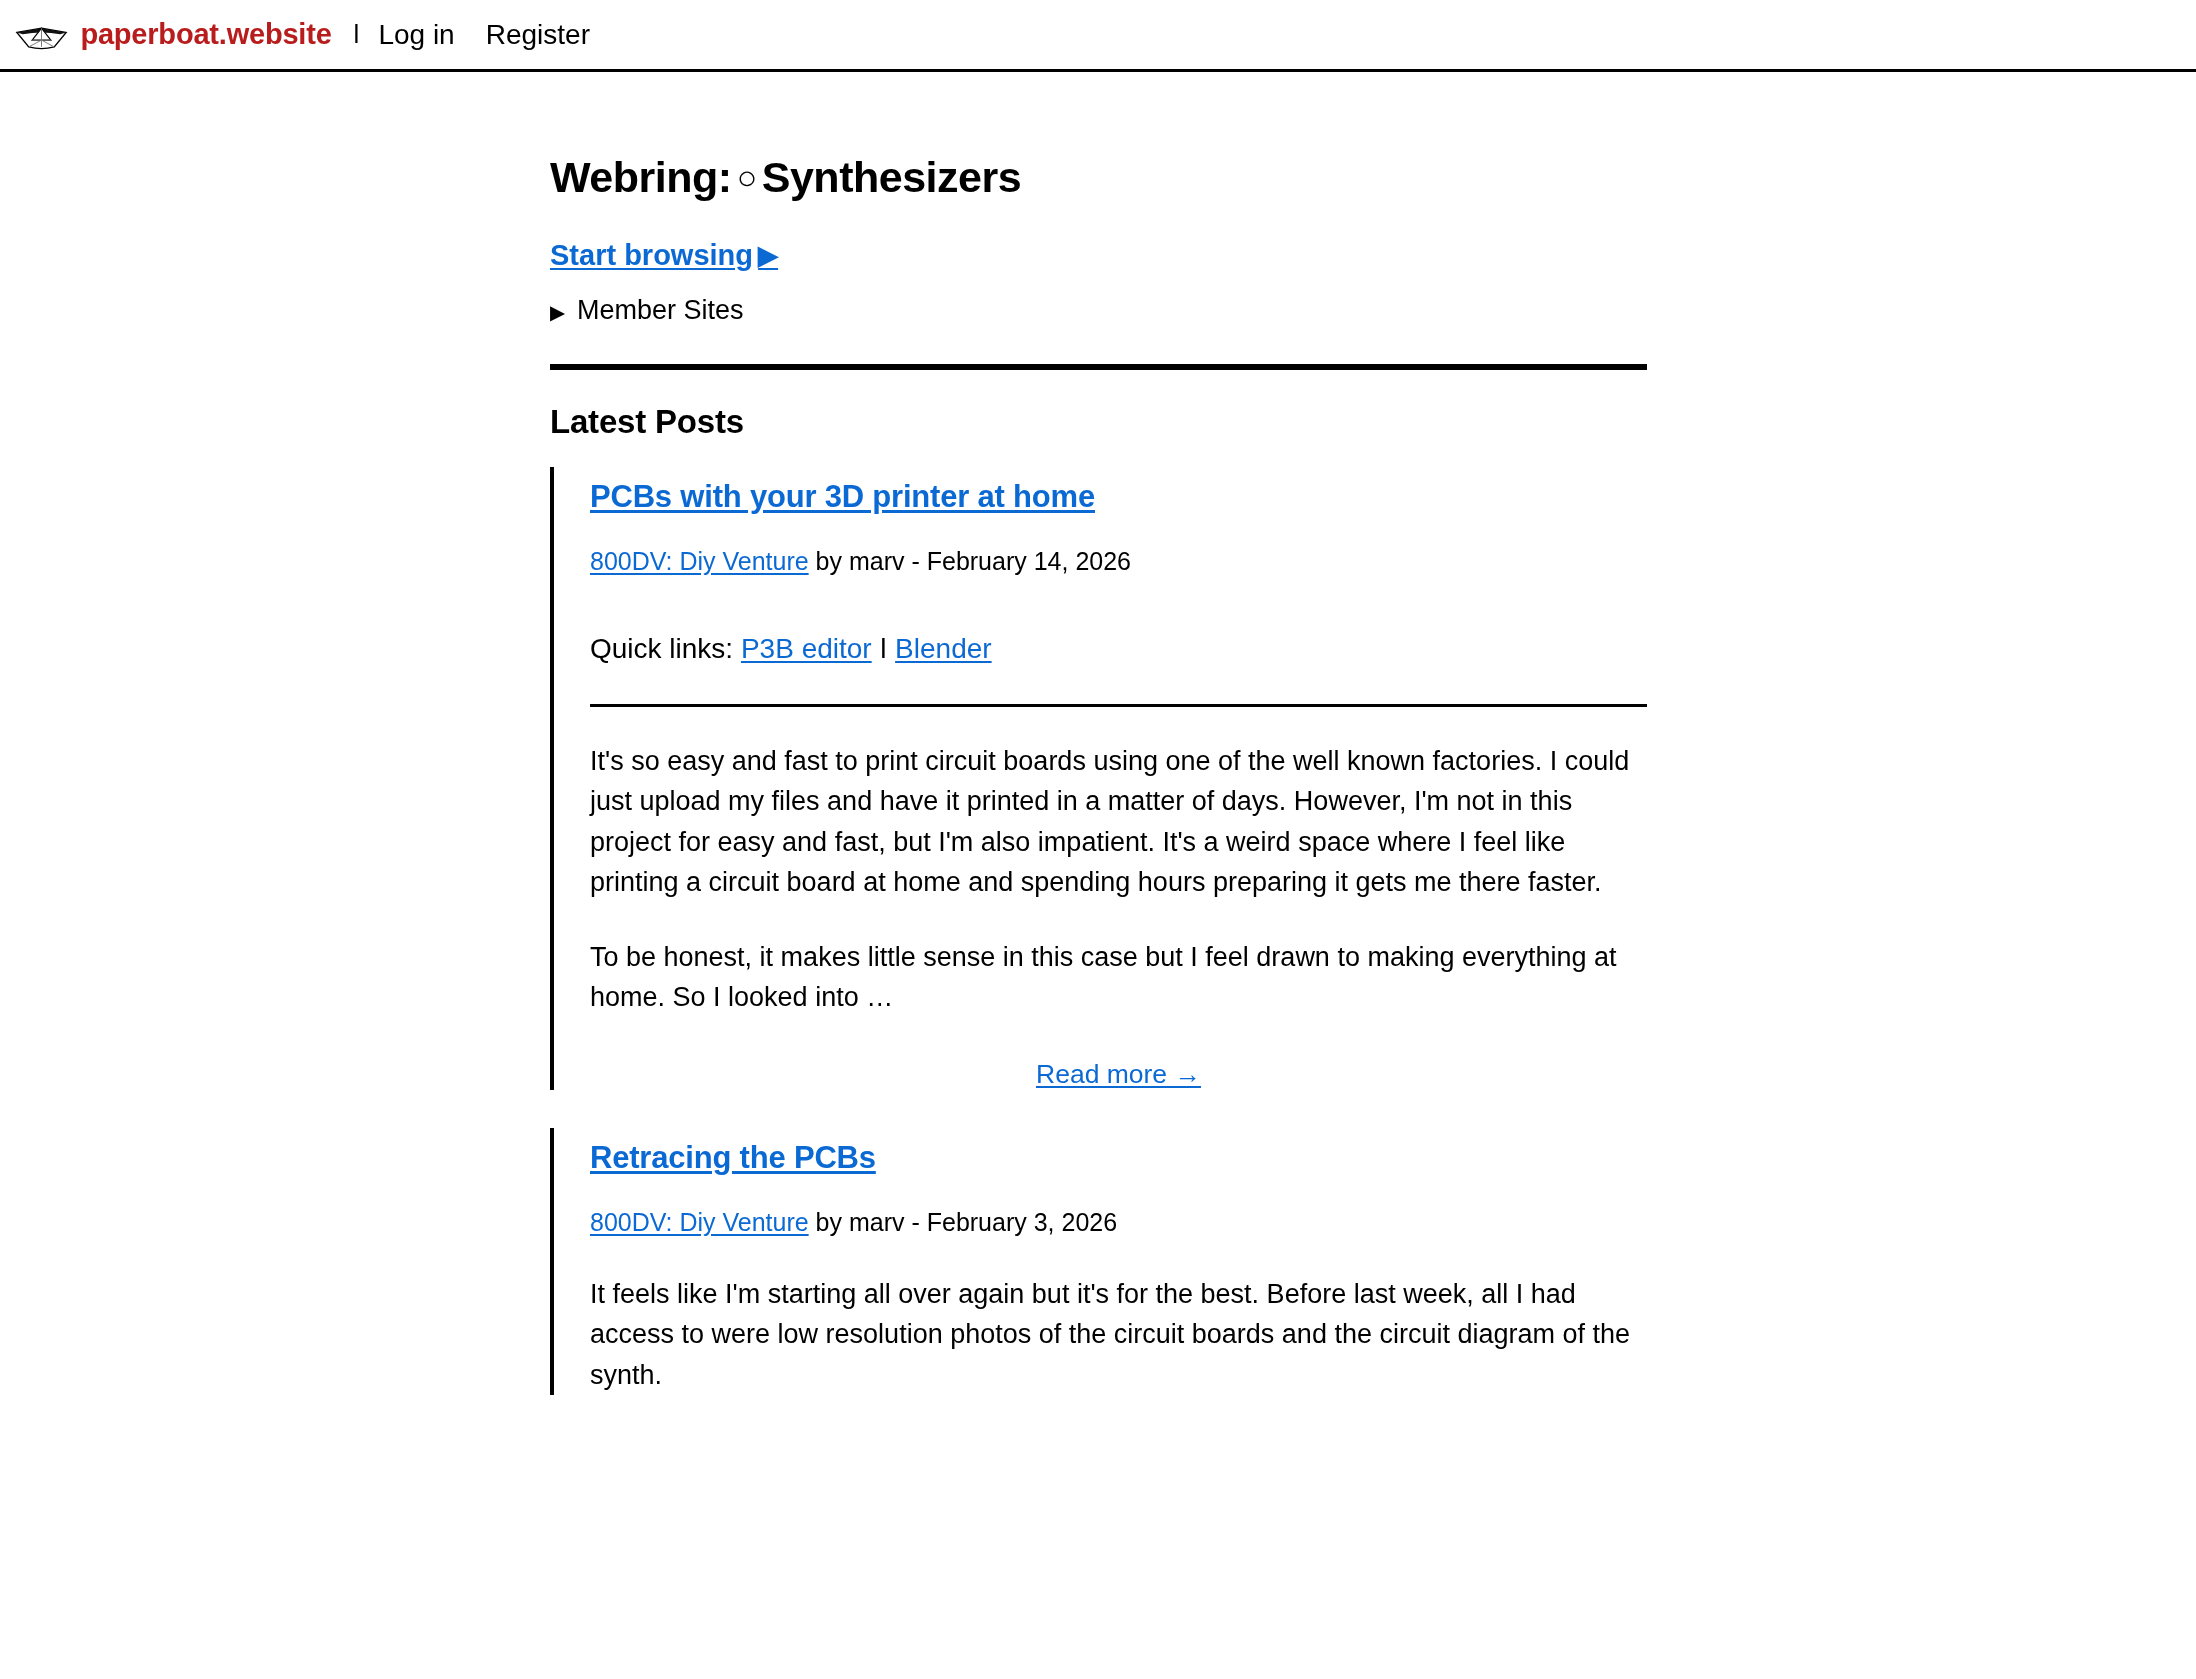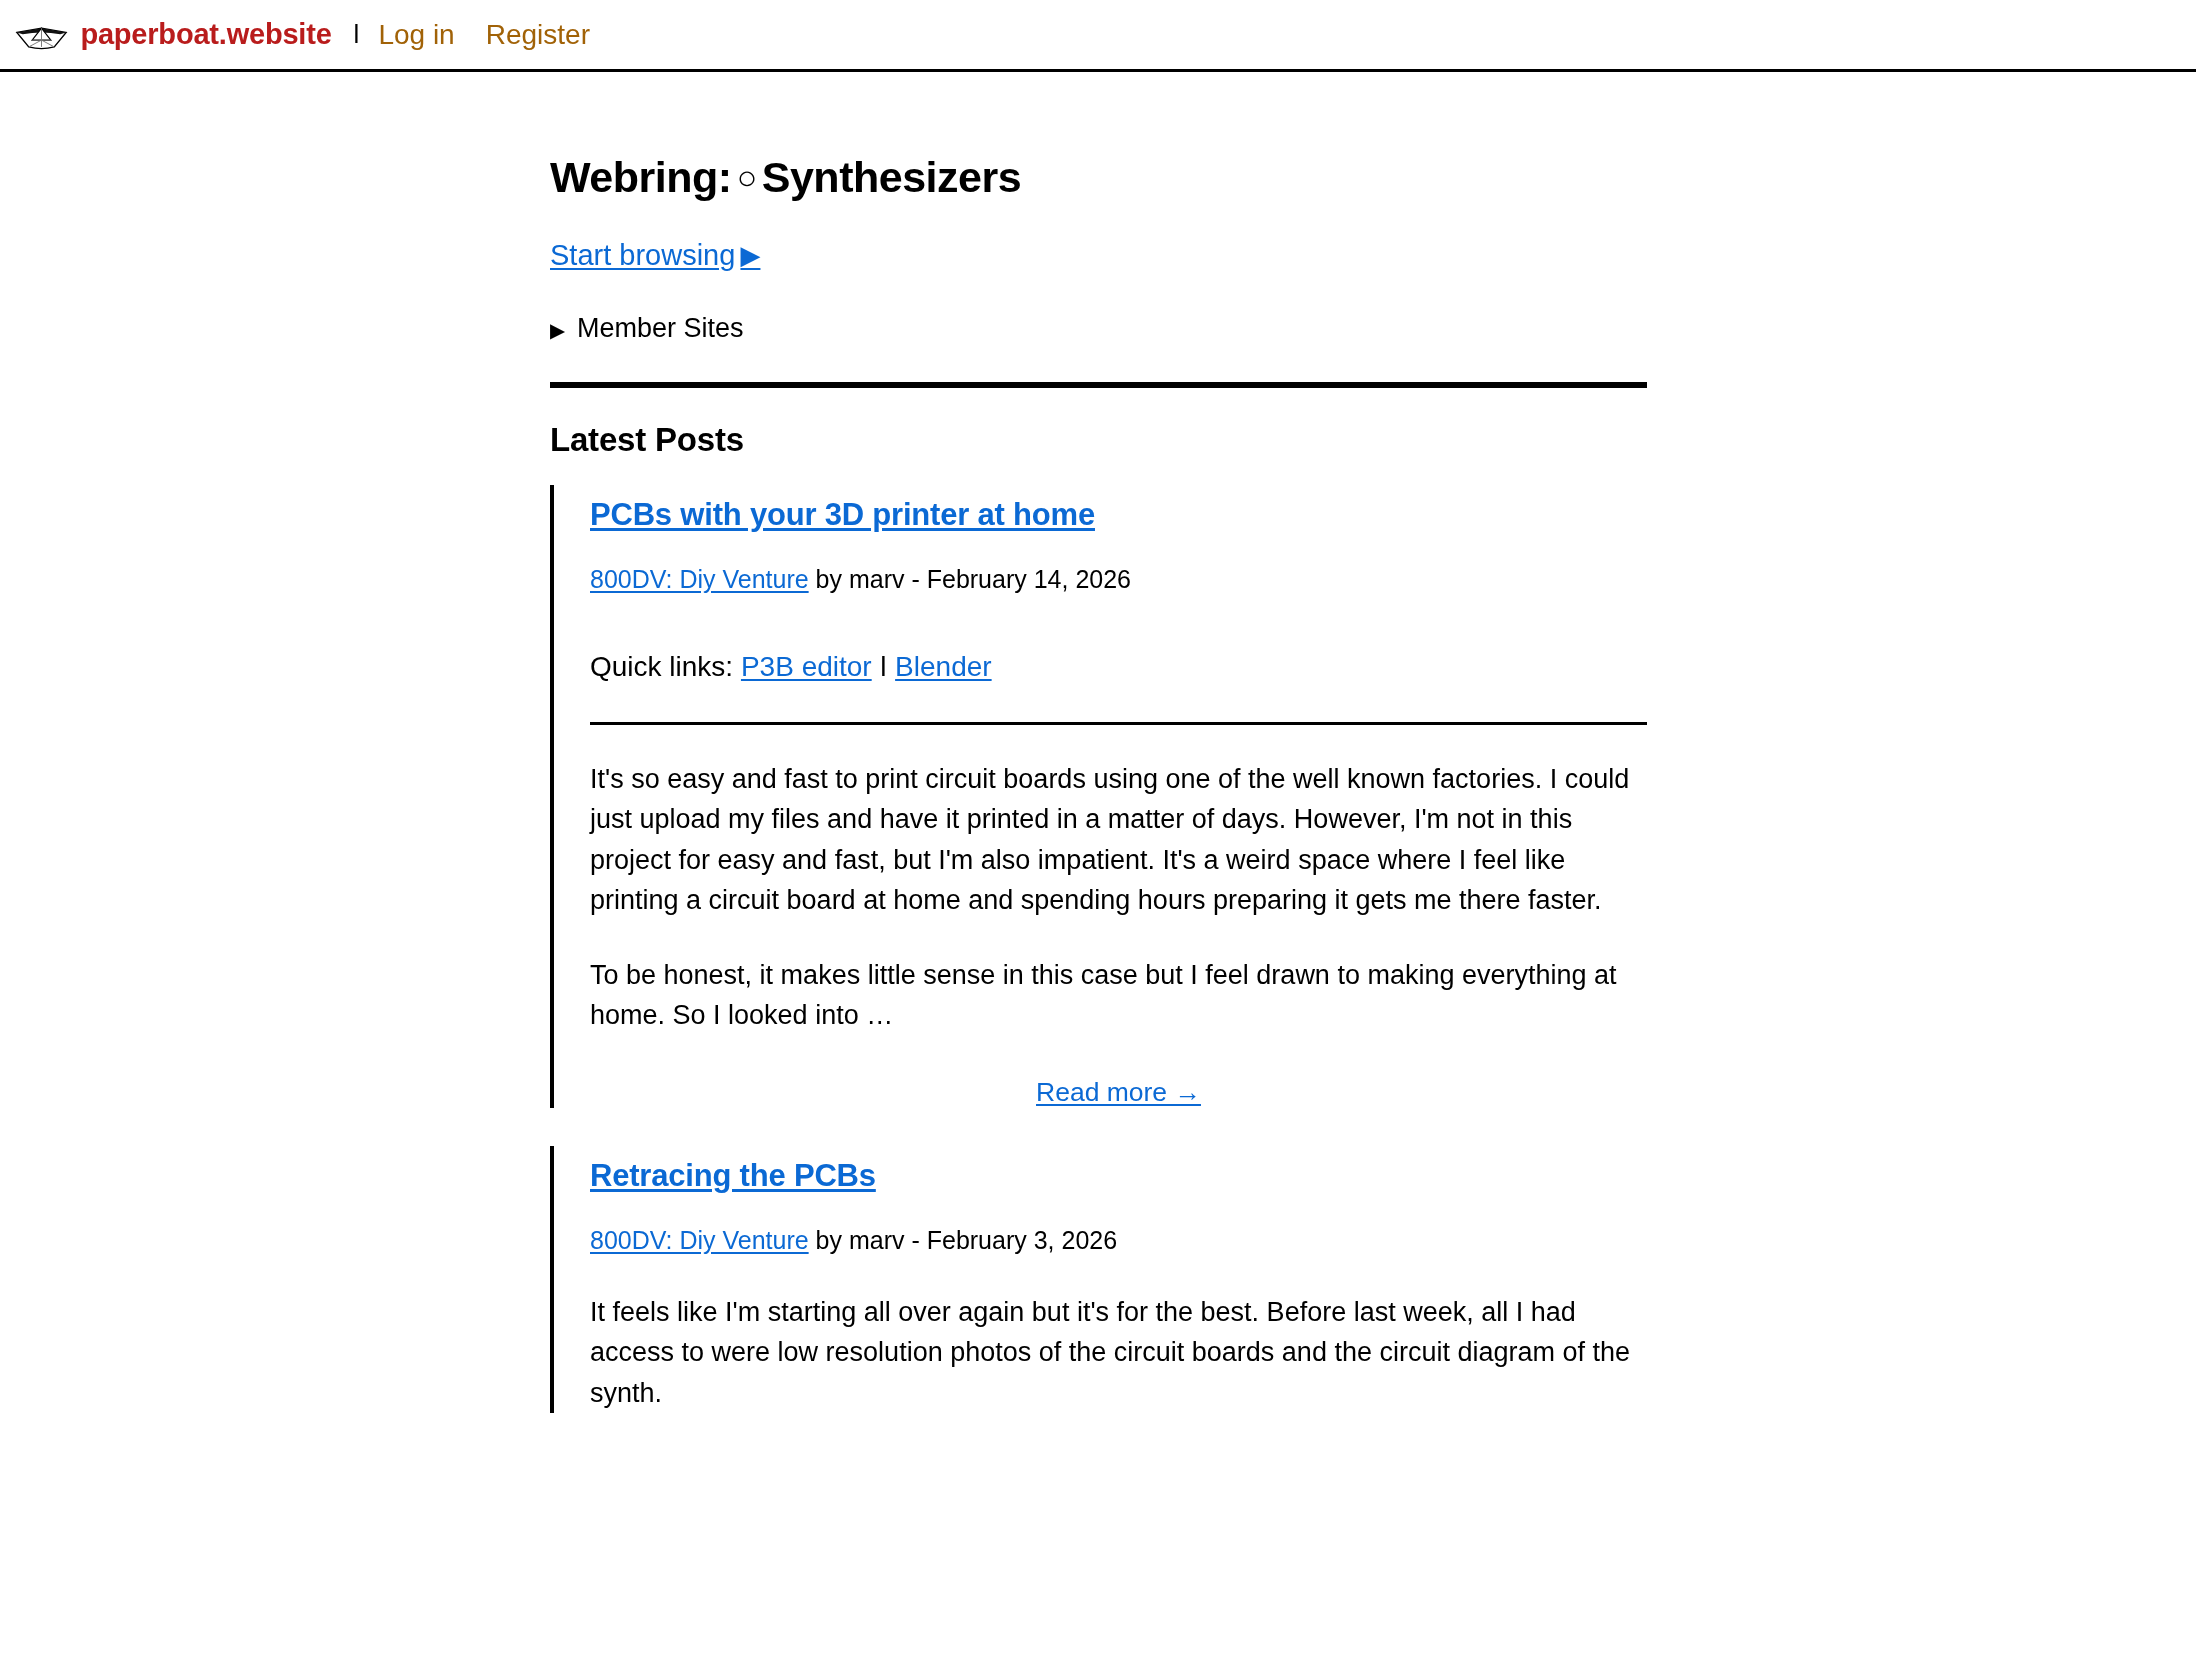--- a/index.html
+++ b/index.html
@@ -48,21 +48,21 @@
   }
   .nav-sep {
     font-size: 26px;
     font-weight: 400;
     margin: 0 19px 0 22px;
     color: #000000;
   }
   .nav-link {
     font-size: 28px;
     font-weight: 400;
-    color: #a16207;
+    color: #000000;
     text-decoration: none;
     white-space: nowrap;
     margin-right: 31px;
   }
 
   
   .page {
     width: 1097px;
     margin: 0 0 0 550px;
     padding-top: 80px;
@@ -86,22 +86,22 @@
 
   a.blue {
     color: #0b69d4;
     text-decoration: underline;
     text-underline-offset: 2.6px;
   }
 
   .start-browsing {
     display: inline-block;
     font-size: 29px;
-    font-weight: 400;
-    margin: 0 0 38px 0;
+    font-weight: 700;
+    margin: 0 0 20px 0;
     white-space: nowrap;
     text-align: center;
   }
   .start-browsing .tri {
     font-size: 26px;
     padding-left: 5.1px;
     vertical-align: 0.9px;
   }
 
   .member-sites {

